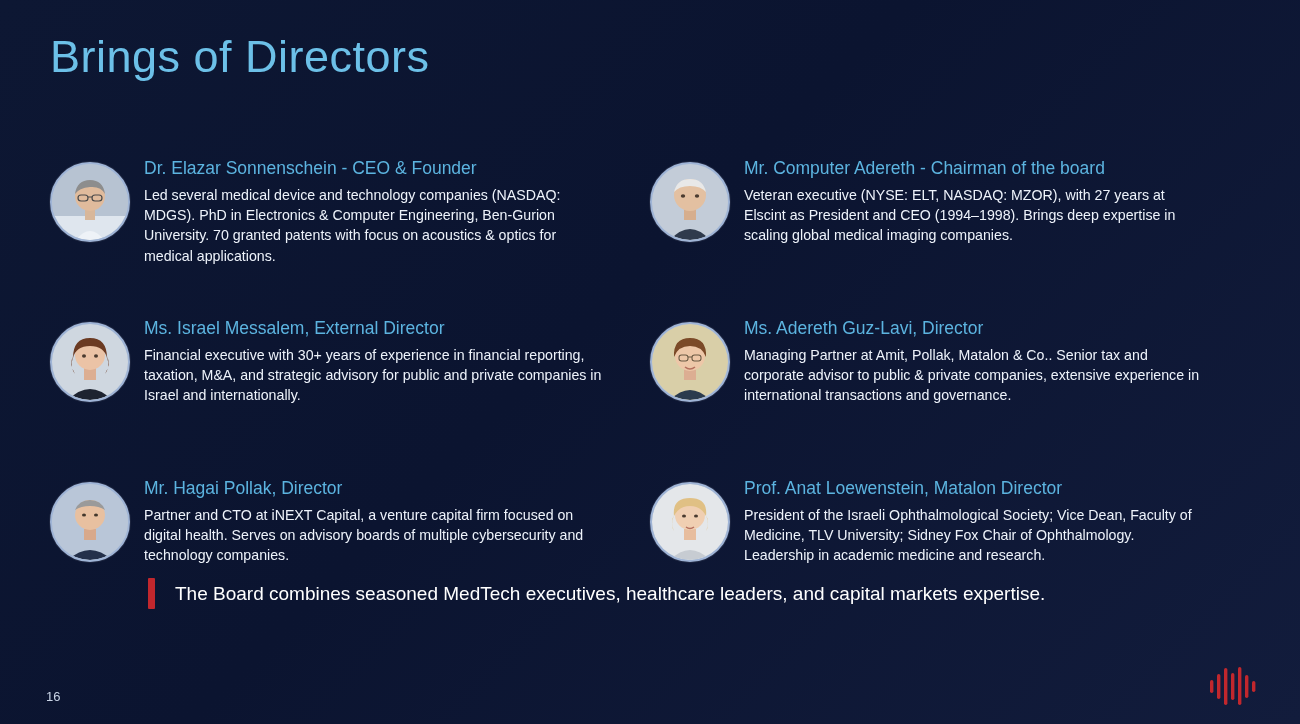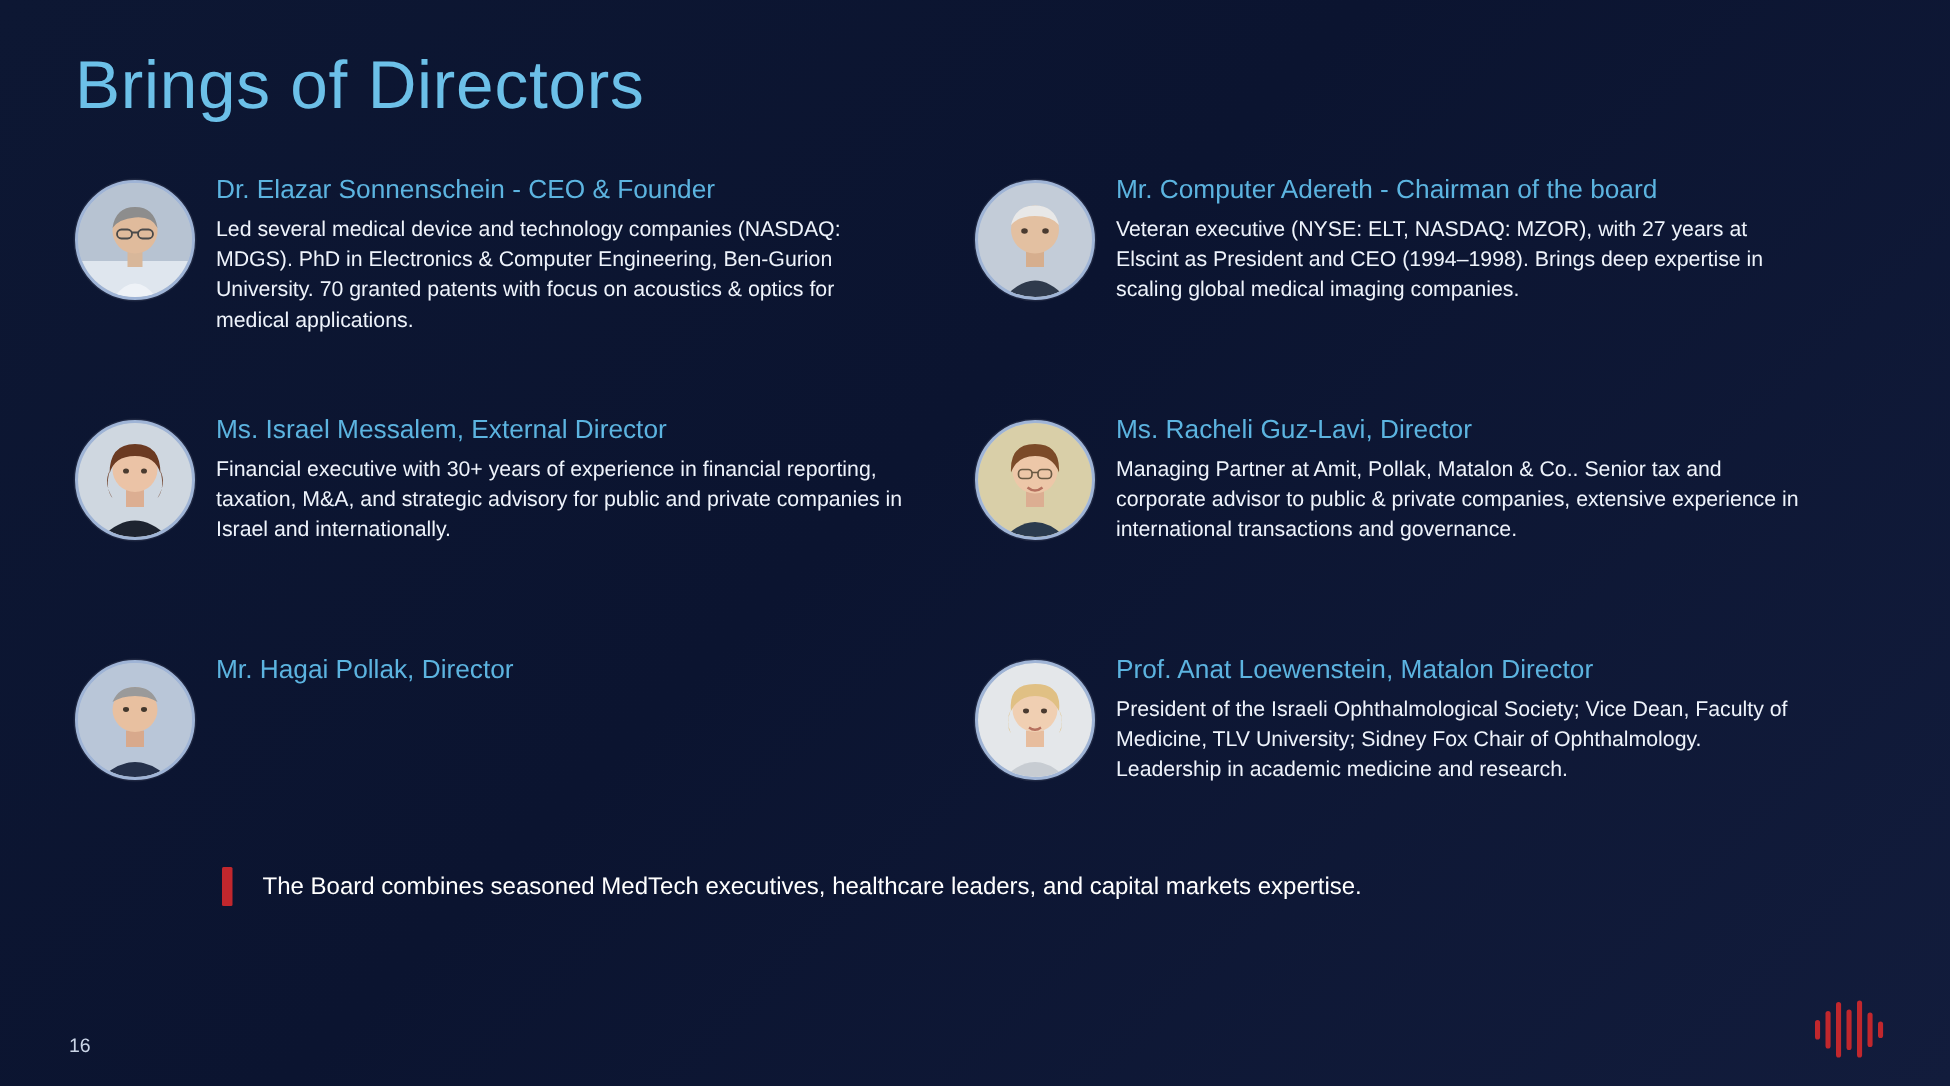--- a/index.html
+++ b/index.html
@@ -39,20 +39,21 @@
     display: grid;
     grid-template-columns: 600px 600px;
     grid-template-rows: 160px 160px 160px;
   }
   .member {
     display: flex;
     align-items: flex-start;
     gap: 14px;
     padding-right: 14px;
     box-sizing: border-box;
+    margin-top: 42px;
   }
   .avatar {
     width: 76px;
     height: 76px;
     min-width: 76px;
     border-radius: 50%;
     margin-top: 10px;
     border: 2px solid #9fb4d6;
     box-shadow: 0 0 0 1px rgba(255,255,255,0.08);
     overflow: hidden;
@@ -82,21 +83,21 @@
     display: flex;
     align-items: stretch;
   }
   .callout-bar {
     width: 7px;
     background: #c1272d;
     border-radius: 1px;
     margin-right: 20px;
   }
   .callout-text {
-    font-size: 16px;
+    font-size: 19px;
     color: #ffffff;
     line-height: 1.5;
     max-width: 935px;
     padding-top: 2px;
   }
   .page-number {
     position: absolute;
     left: 46px;
     bottom: 20px;
     font-size: 13px;
@@ -215,21 +216,21 @@
             <circle cx="38" cy="32" r="15" fill="#edc7a8"></circle>
             <path d="M22 33 q-1 -19 16 -19 q17 0 16 19 q -4 -11 -16 -11 q -12 0 -16 11z" fill="#7b4a28"></path>
             <rect x="27" y="31" width="9" height="6" rx="2.5" fill="none" stroke="#6a5a44" stroke-width="1.1"></rect>
             <rect x="40" y="31" width="9" height="6" rx="2.5" fill="none" stroke="#6a5a44" stroke-width="1.1"></rect>
             <line x1="36" y1="33" x2="40" y2="33" stroke="#6a5a44" stroke-width="1.1"></line>
             <path d="M33 43 q5 4 10 0" stroke="#b5705e" stroke-width="1.6" fill="none"></path>
           </g>
         </svg>
       </div>
       <div class="member-text">
-        <div class="member-name">Ms. Racheli Guz-Lavi, Director</div>
+        <div class="member-name">Ms. Adereth Guz-Lavi, Director</div>
         <div class="member-bio">Managing Partner at Amit, Pollak, Matalon &amp; Co.. Senior tax and corporate advisor to public &amp; private companies, extensive experience in international transactions and governance.</div>
       </div>
     </div>
 
     <div class="member">
       <div class="avatar">
         <svg viewBox="0 0 76 76" xmlns="http://www.w3.org/2000/svg">
           <defs>
               <clipPath id="c5">
                 <circle cx="38" cy="38" r="38"></circle>
@@ -241,20 +242,21 @@
             <rect x="32" y="45" width="12" height="11" fill="#d8a98c"></rect>
             <circle cx="38" cy="31" r="15" fill="#e8c0a0"></circle>
             <path d="M23 26 q4 -10 15 -10 q11 0 15 10 q -6 -4 -15 -4 q -9 0 -15 4z" fill="#9a9a9a"></path>
             <ellipse cx="32" cy="31" rx="2" ry="1.6" fill="#42372c"></ellipse>
             <ellipse cx="44" cy="31" rx="2" ry="1.6" fill="#42372c"></ellipse>
           </g>
         </svg>
       </div>
       <div class="member-text">
         <div class="member-name">Mr. Hagai Pollak, Director</div>
+        <div class="member-bio">Partner and CTO at iNEXT Capital, a venture capital firm focused on digital health. Serves on advisory boards of multiple cybersecurity and technology companies.</div>
       </div>
     </div>
 
     <div class="member">
       <div class="avatar">
         <svg viewBox="0 0 76 76" xmlns="http://www.w3.org/2000/svg">
           <defs>
               <clipPath id="c6">
                 <circle cx="38" cy="38" r="38"></circle>
               </clipPath>

